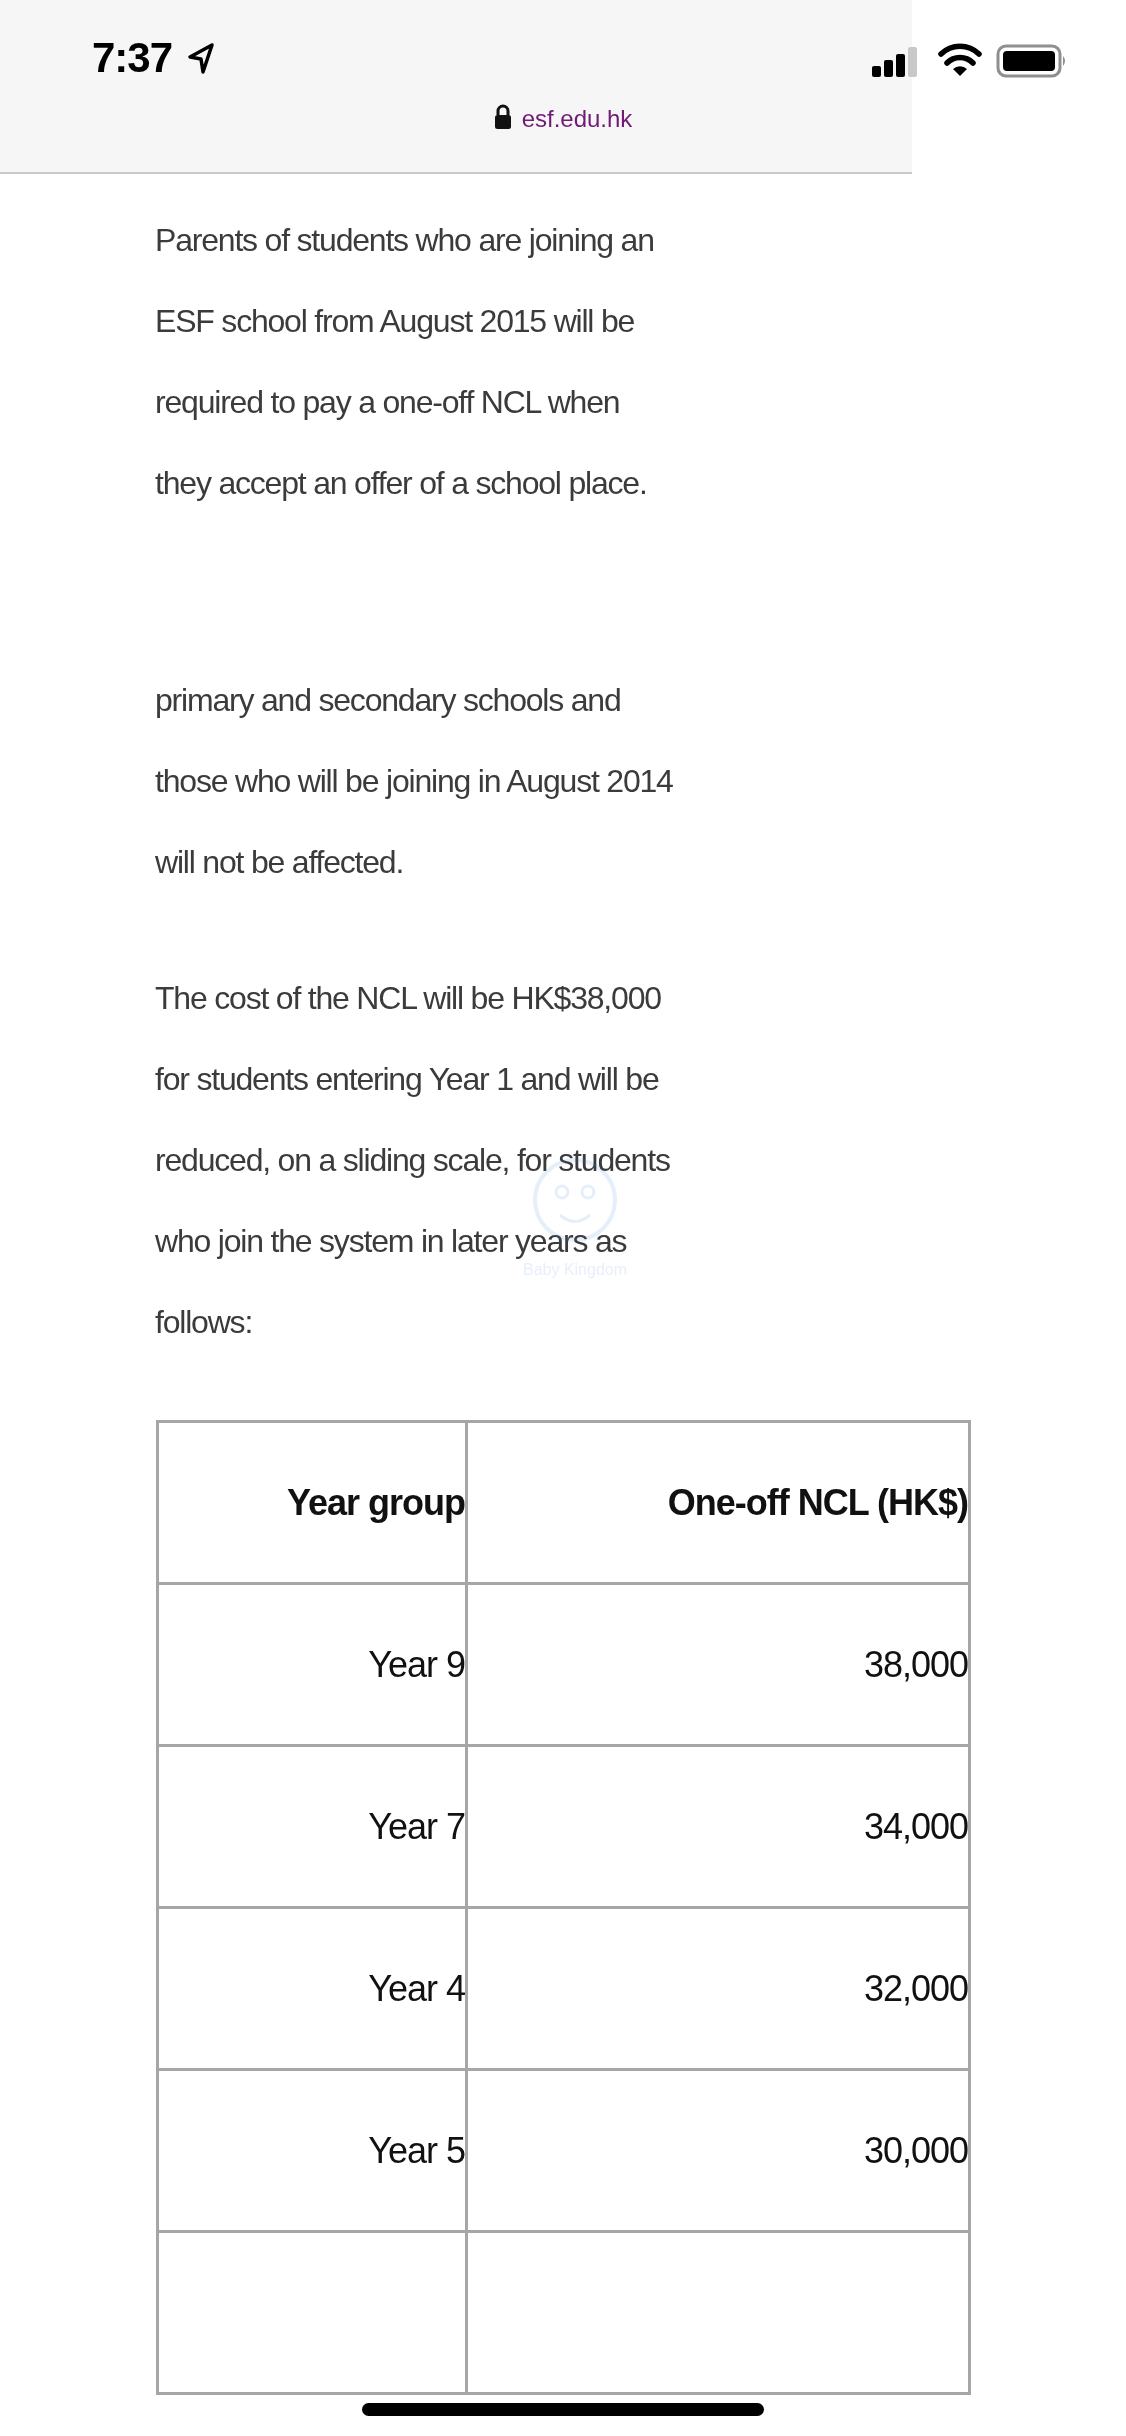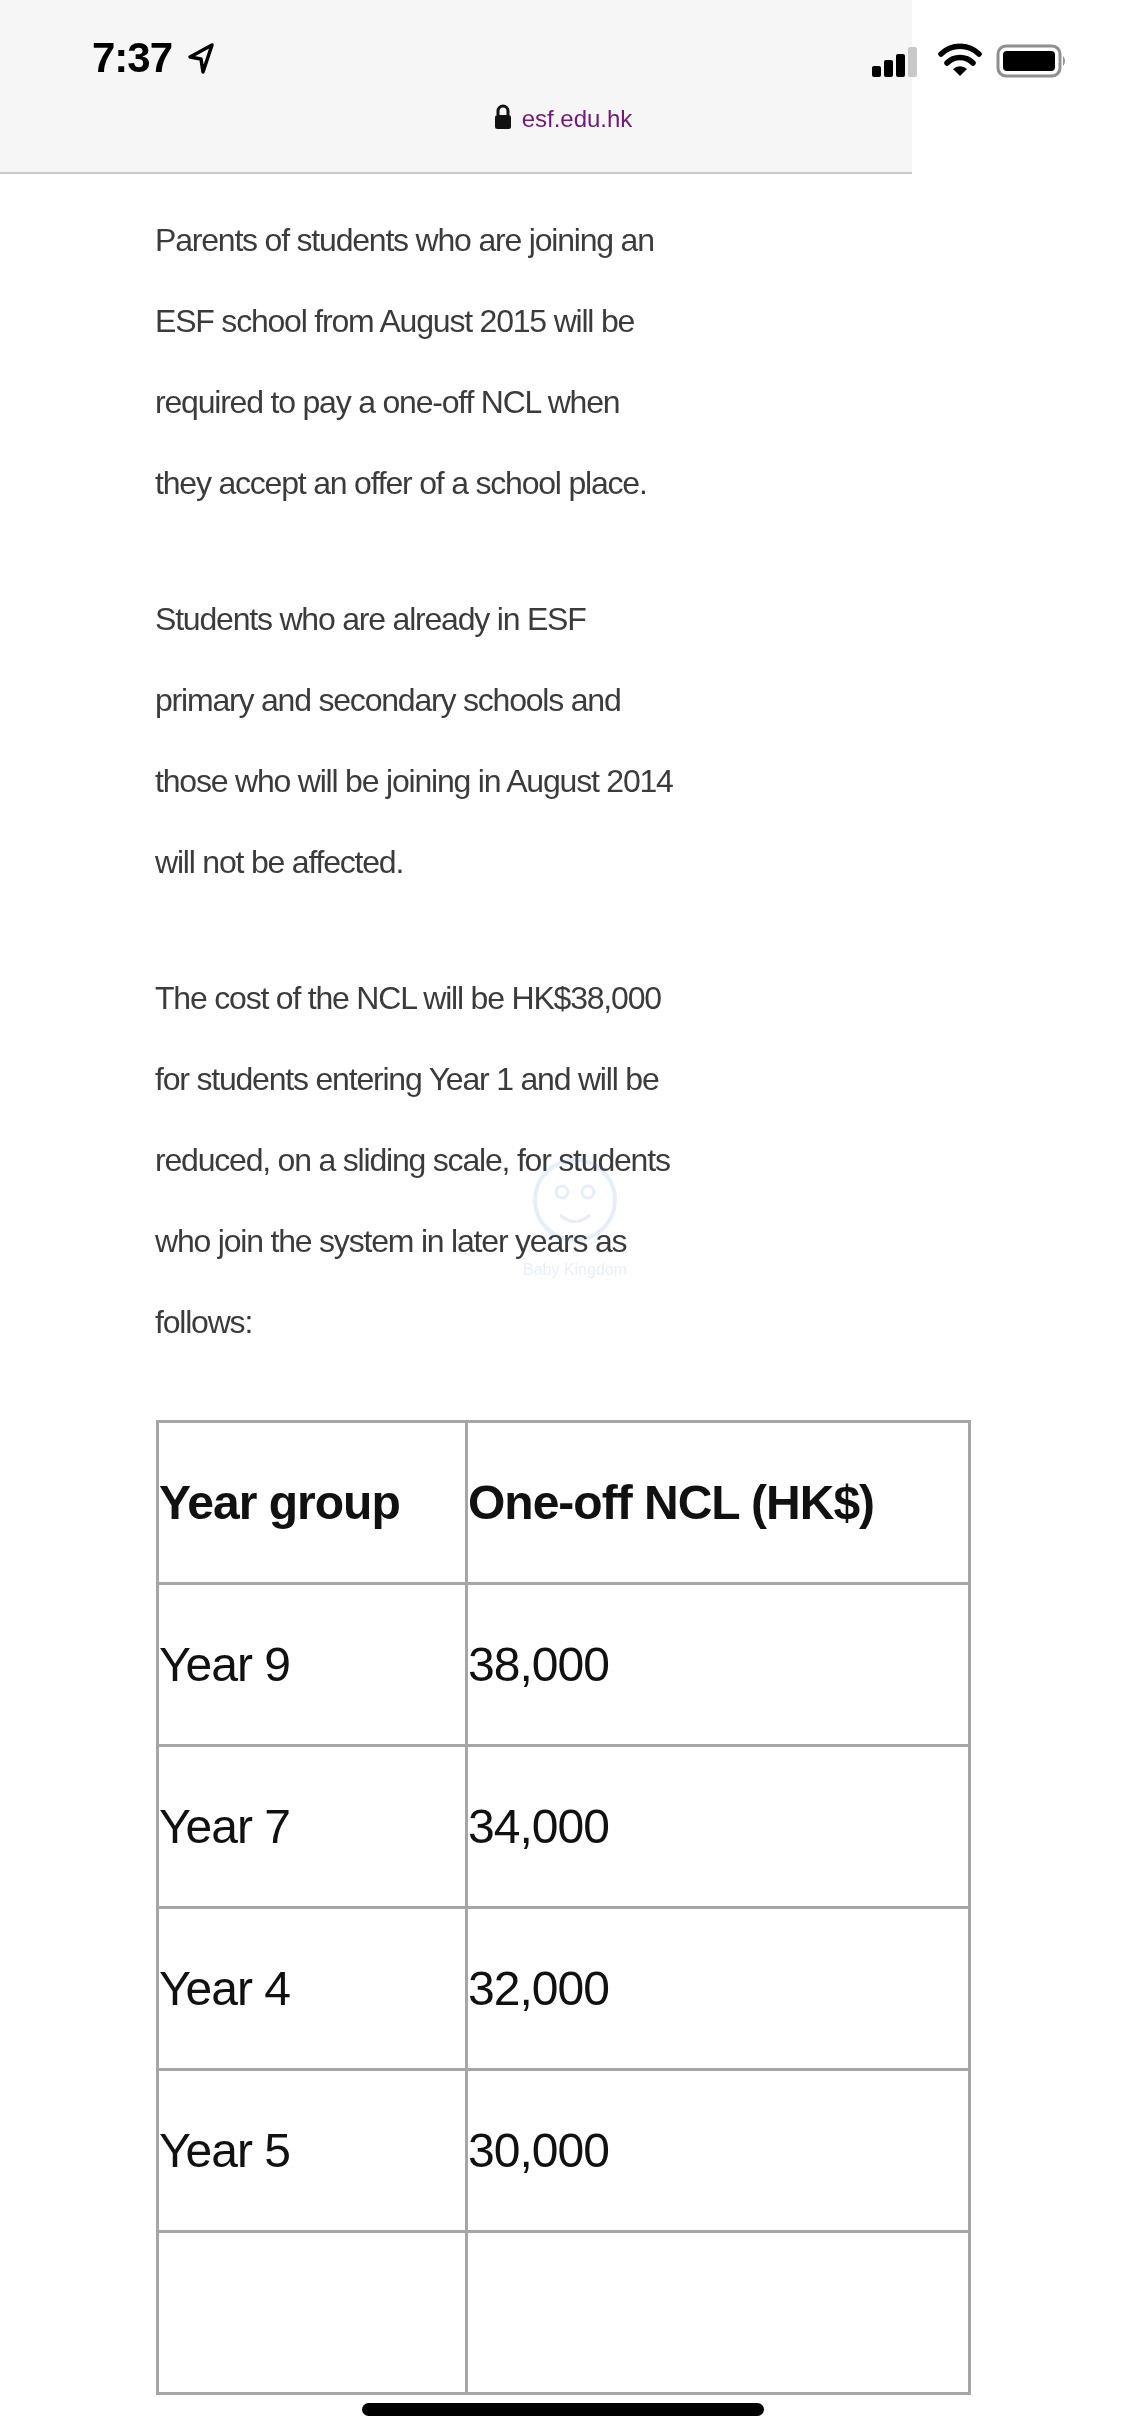--- a/index.html
+++ b/index.html
@@ -31,22 +31,22 @@
     color: #3b3b3b; font-size: 32px; line-height: 81px;
     letter-spacing: -1.2px; transform-origin: left top;
   }
   .content p { margin: 0 0 55px 0; white-space: nowrap; }
 
   table.ncl {
     position: absolute; left: 156px; top: 1420px; width: 815px;
     border-collapse: collapse; font-family: "Liberation Sans", sans-serif;
   }
   table.ncl td, table.ncl th {
-    border: 3px solid #a6a6a6; height: 159px; text-align: left;
-    font-size: 48px; color: #111; letter-spacing: -1px; padding: 0;
+    border: 3px solid #a6a6a6; height: 159px; text-align: right;
+    font-size: 36px; color: #111; letter-spacing: -1px; padding: 0;
   }
   table.ncl th { font-weight: bold; }
   table.ncl col.c1 { width: 310px; }
   table.ncl col.c2 { width: 505px; }
 
   .watermark {
     position: absolute; left: 520px; top: 1140px; width: 110px; height: 170px; opacity: 0.12;
   }
   .home-indicator {
     position: absolute; left: 362px; top: 2403px; width: 402px; height: 13px;
@@ -86,21 +86,21 @@
 </div>
 
 <div class="content">
   <p>
     <span>Parents of students who are joining an</span><br>
     <span>ESF school from August 2015 will be</span><br>
     <span>required to pay a one-off NCL when</span><br>
     <span>they accept an offer of a school place.</span>
   </p>
   <p>
-    <span>Students who are already in ESF</span><br>
+    <br>
     <span>primary and secondary schools and</span><br>
     <span>those who will be joining in August 2014</span><br>
     <span>will not be affected.</span>
   </p>
   <p>
     <span>The cost of the NCL will be HK$38,000</span><br>
     <span>for students entering Year 1 and will be</span><br>
     <span>reduced, on a sliding scale, for students</span><br>
     <span>who join the system in later years as</span><br>
     <span>follows:</span>

